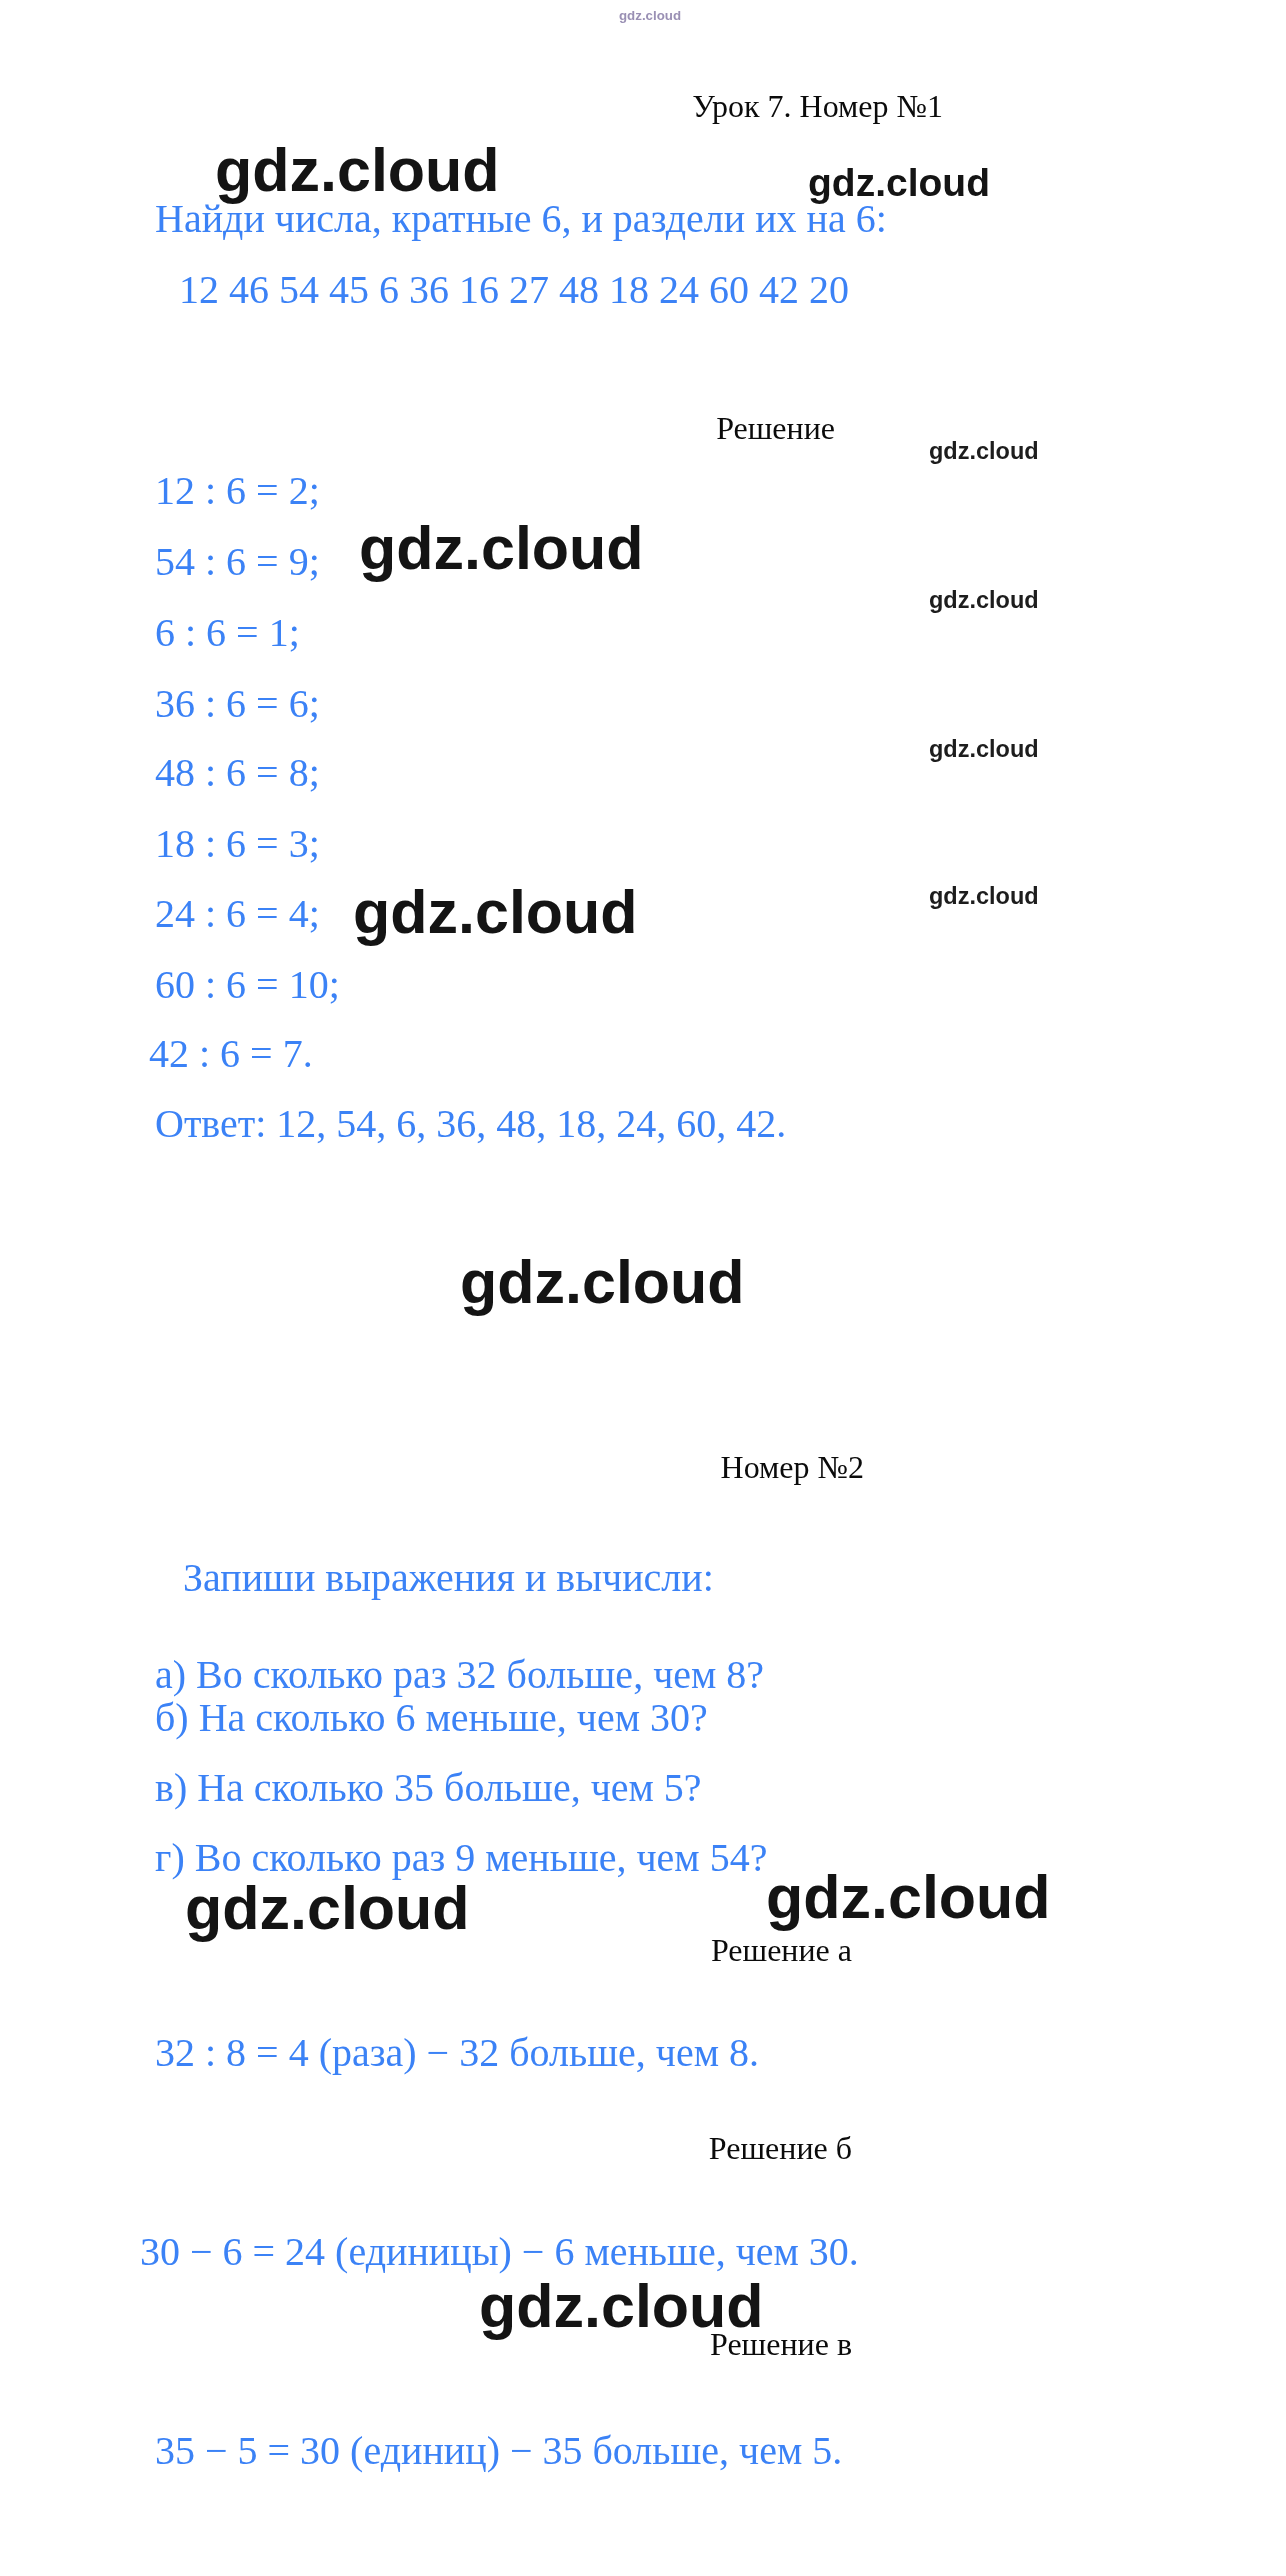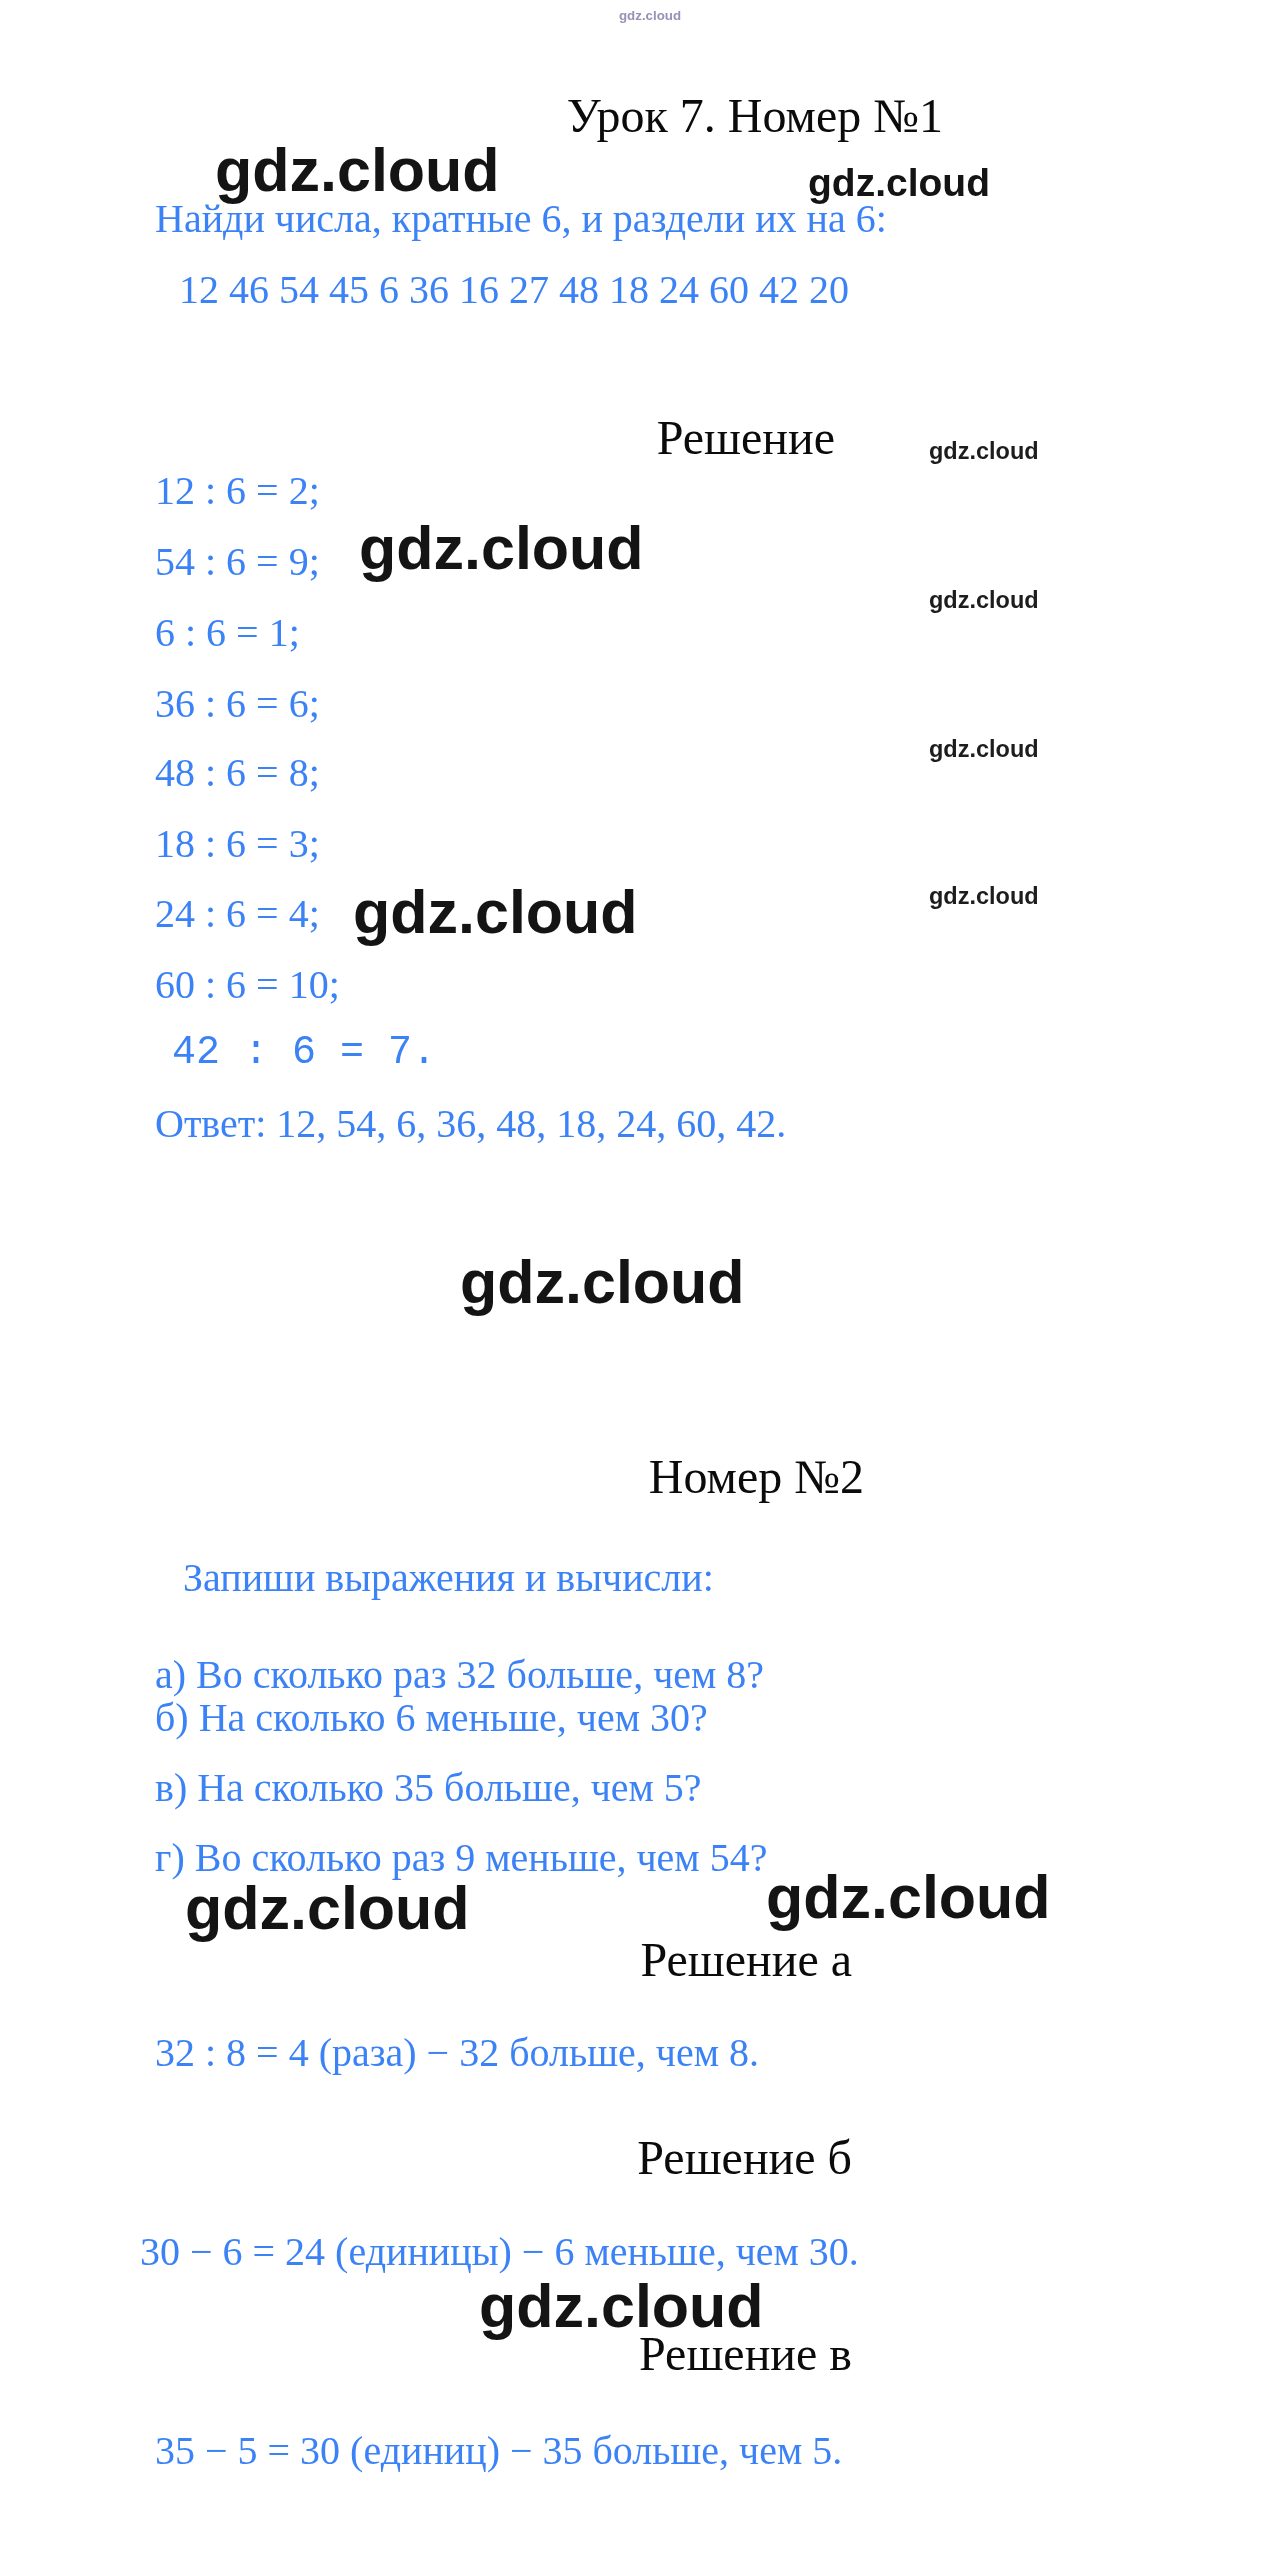--- a/index.html
+++ b/index.html
@@ -19,21 +19,21 @@
   .line {
     position: absolute;
     font-family: "Liberation Serif", serif;
     font-size: 40px;
     white-space: nowrap;
     color: #3b82f6;
   }
   .right-head {
     position: absolute;
     font-family: "Liberation Serif", serif;
-    font-size: 48px;
+    font-size: 32px;
     white-space: nowrap;
     color: #0b0b0b;
     text-align: right;
   }
   .wm-large {
     position: absolute;
     font-family: "Liberation Sans", sans-serif;
     font-weight: 700;
     font-size: 61px;
     color: #141414;
@@ -88,21 +88,21 @@
   <div class="wm-small" style="top:883px; left:929px;">gdz.cloud</div>
 
   <div class="line" style="top:467px; left:155px;">12 : 6 = 2;</div>
   <div class="line" style="top:538px; left:155px;">54 : 6 = 9;</div>
   <div class="line" style="top:609px; left:155px;">6 : 6 = 1;</div>
   <div class="line" style="top:680px; left:155px;">36 : 6 = 6;</div>
   <div class="line" style="top:749px; left:155px;">48 : 6 = 8;</div>
   <div class="line" style="top:820px; left:155px;">18 : 6 = 3;</div>
   <div class="line" style="top:890px; left:155px;">24 : 6 = 4;</div>
   <div class="line" style="top:961px; left:155px;">60 : 6 = 10;</div>
-  <div class="line" style="top:1030px; left:172px;font-family:Liberation Mono, monospace;">42 : 6 = 7.</div>
+  <div class="line" style="top:1030px; left:149px;">42 : 6 = 7.</div>
 
   <div class="wm-large" style="top:513px; left:359px;">gdz.cloud</div>
   <div class="wm-large" style="top:877px; left:353px;">gdz.cloud</div>
 
   <div class="line" style="top:1100px; left:155px;">Ответ: 12, 54, 6, 36, 48, 18, 24, 60, 42.</div>
 
   <div class="wm-large" style="top:1247px; left:460px;">gdz.cloud</div>
 
   <div class="right-head" style="top:1449px; right:304px;">Номер №2</div>
 

